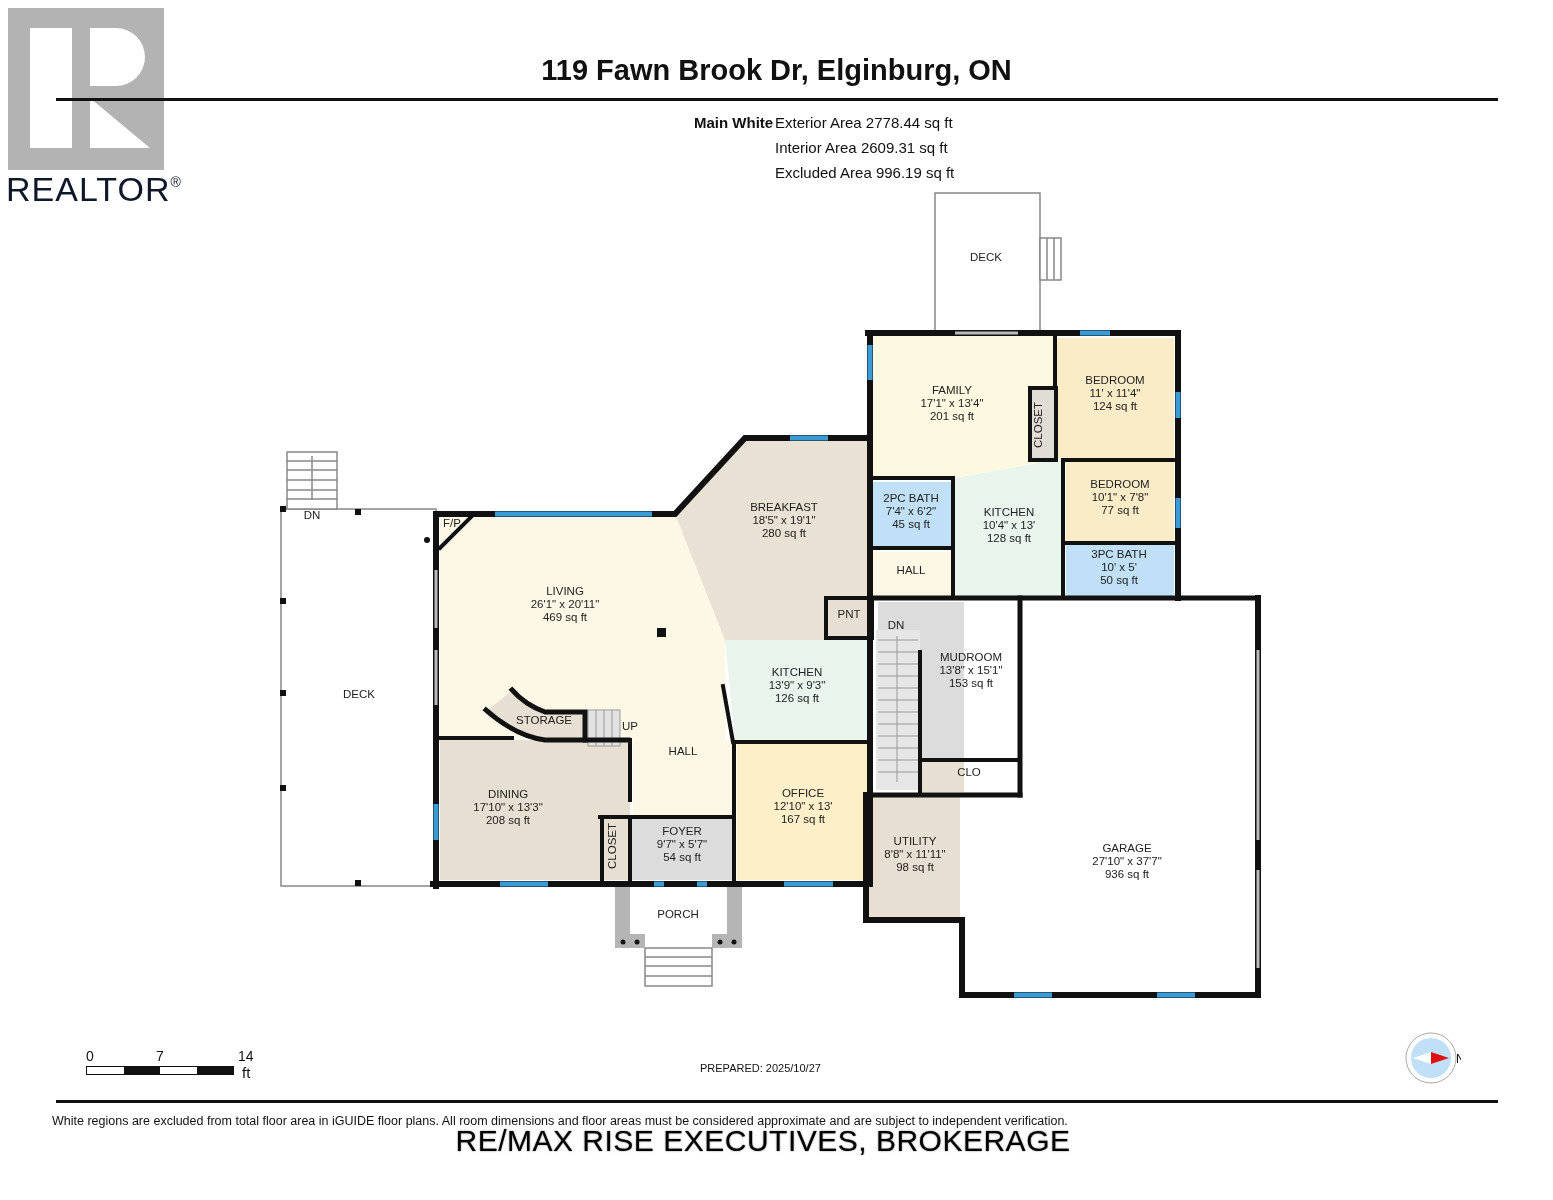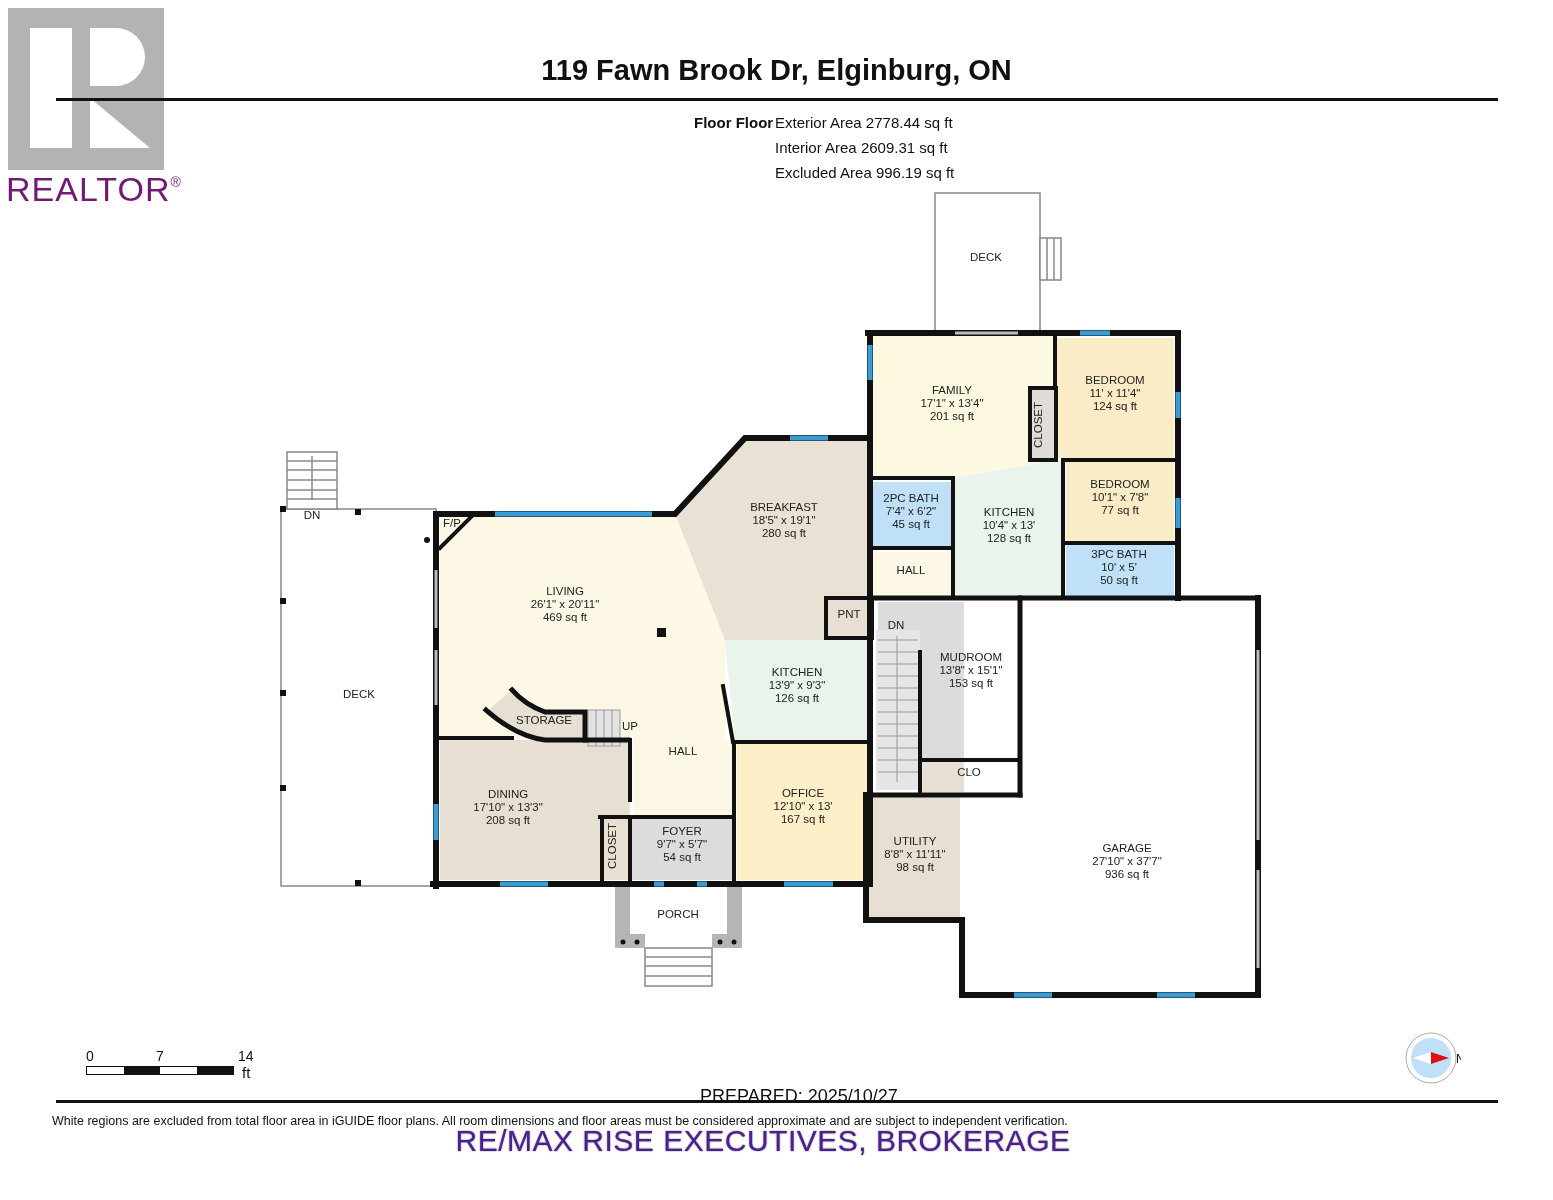--- a/index.html
+++ b/index.html
@@ -1,55 +1,55 @@
 <!DOCTYPE html>
 <html><head>
 <meta charset="utf-8">
 <style>
   html, body { margin:0; padding:0; background:#ffffff; }
   body { width:1553px; height:1200px; position:relative; overflow:hidden; font-family:"Liberation Sans", sans-serif; color:#111; }
   .logo { position:absolute; left:8px; top:8px; width:156px; height:162px; }
-  .logo-word { position:absolute; left:6px; top:170px; font-size:34px; color:#701a75; letter-spacing:1px; font-family:"Liberation Sans", sans-serif; }
+  .logo-word { position:absolute; left:6px; top:170px; font-size:34px; color:#0f172a; letter-spacing:1px; font-family:"Liberation Sans", sans-serif; }
   .logo-word sup { font-size:14px; vertical-align:top; position:relative; top:4px; }
   .title { position:absolute; left:0; width:1553px; top:54px; text-align:center; font-size:29px; font-weight:bold; }
   .rule { position:absolute; left:56px; width:1442px; height:3px; background:#111; }
   .rule.top { top:98px; }
   .rule.bot { top:1100px; }
   .areas { position:absolute; left:694px; top:110px; font-size:15px; line-height:25px; }
   .areas .floor { position:absolute; left:0; top:0; font-weight:bold; white-space:nowrap; }
   .areas .vals { position:absolute; left:81px; top:0; white-space:nowrap; }
   .plan { position:absolute; left:0; top:0; width:1553px; height:1200px; }
   .room-label { font-family:"Liberation Sans", sans-serif; font-size:11.5px; fill:#222; text-anchor:middle; }
   .scale { position:absolute; left:86px; top:1048px; }
   .scale .nums { position:relative; height:18px; font-size:14px; }
   .scale .nums span { position:absolute; top:0; }
   .scale .bar { display:flex; width:146px; height:7px; border:1px solid #111; margin-top:0; }
   .scale .bar div { flex:1; }
   .scale .unit { position:absolute; left:156px; top:16px; font-size:15px; }
-  .prepared { position:absolute; left:700px; top:1086px; font-size:18px; }
+  .prepared { position:absolute; left:700px; top:1062px; font-size:11px; }
   .compass { position:absolute; left:1405px; top:1030px; width:56px; height:56px; }
   .disclaimer { position:absolute; left:52px; top:1114px; font-size:12.5px; white-space:nowrap; }
-  .watermark { position:absolute; left:0; width:1526px; text-align:center; top:1124px; font-size:30px; color:#4c1d95; letter-spacing:0.5px; text-shadow:0 0 2px #999, 0 0 1px #888; }
+  .watermark { position:absolute; left:0; width:1526px; text-align:center; top:1124px; font-size:30px; color:#000000; letter-spacing:0.5px; text-shadow:0 0 2px #999, 0 0 1px #888; }
 </style>
 </head>
 <body>
 
 <svg class="logo" viewBox="0 0 156 162">
   <rect x="0" y="0" width="156" height="162" fill="#b3b3b3"></rect>
   <rect x="22" y="20" width="42" height="120" fill="#ffffff"></rect>
   <path d="M82 20 H108 A28 28 0 0 1 108 78 H82 Z" fill="#ffffff"></path>
   <path d="M82 90 L142 140 H82 Z" fill="#ffffff"></path>
 </svg>
 <div class="logo-word"><span>REALTOR</span><sup>®</sup></div>
 
 <div class="title">119 Fawn Brook Dr, Elginburg, ON</div>
 <div class="rule top"></div>
 
 <div class="areas">
-  <div class="floor">Floor Floor</div>
+  <div class="floor">Main White</div>
   <div class="vals">
     <div>Exterior Area 2778.44 sq ft</div>
     <div>Interior Area 2609.31 sq ft</div>
     <div>Excluded Area 996.19 sq ft</div>
   </div>
 </div>
 
 <svg class="plan" viewBox="0 0 1553 1200">
 
   <g fill="#ffffff" stroke="#888" stroke-width="1.5">

